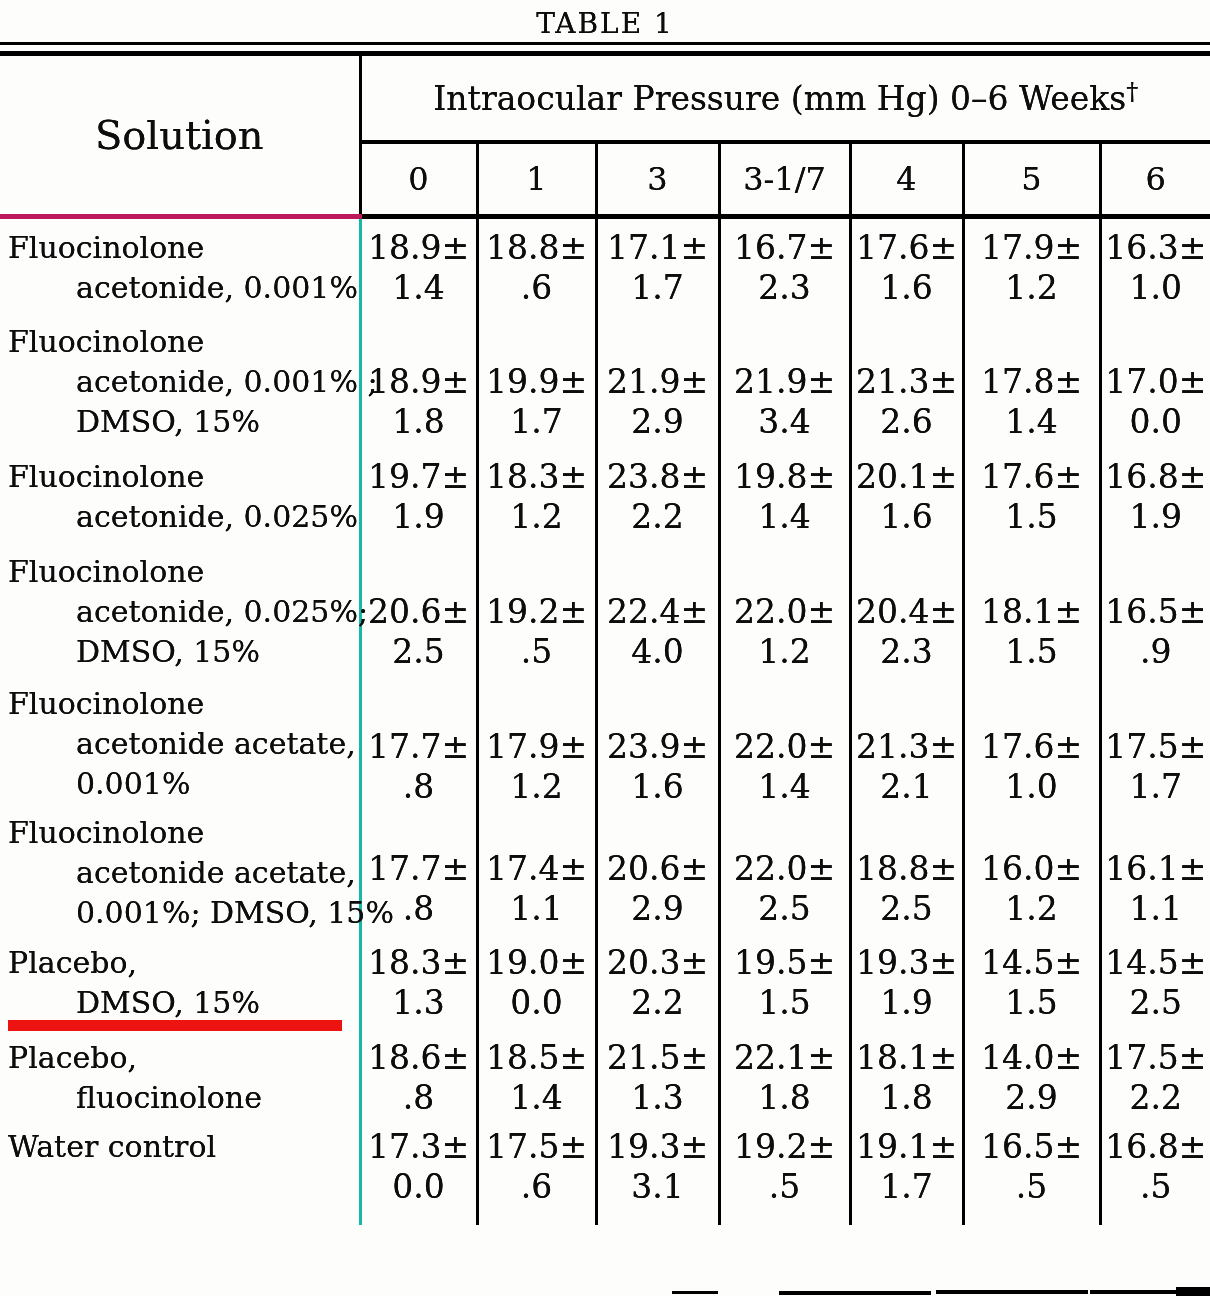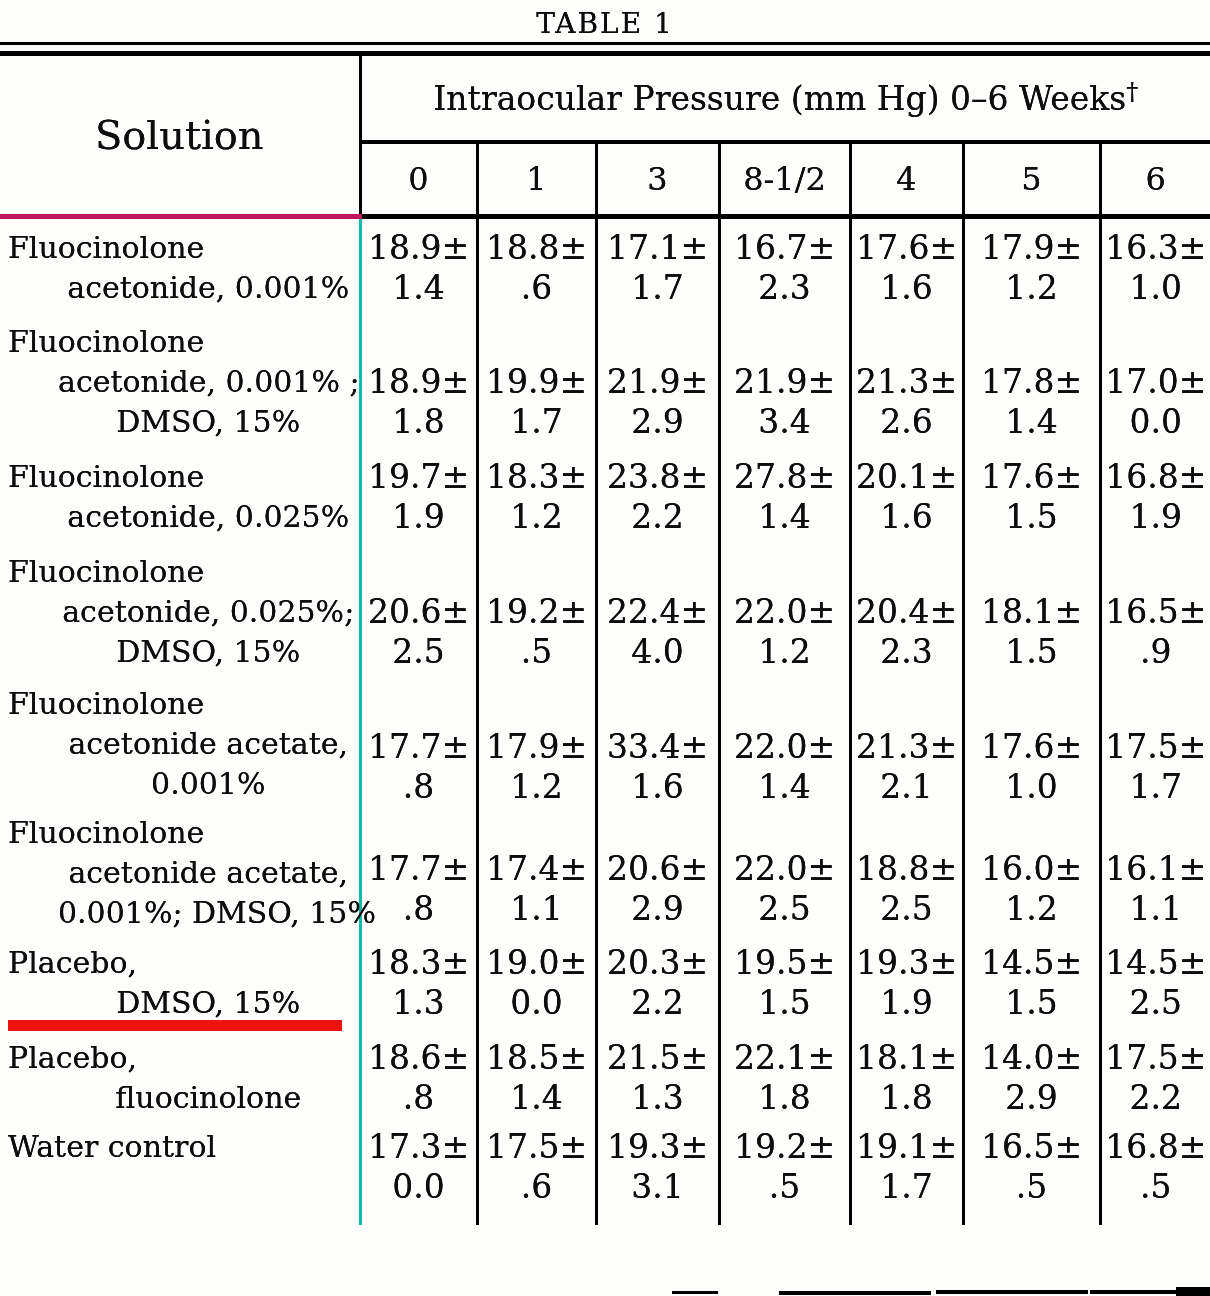--- a/index.html
+++ b/index.html
@@ -46,21 +46,21 @@
   }
   th.week:first-child{border-left:none;}
   td.label{
     position:relative;
     border-right:3px solid #14b8a6;
     font-size:30px;line-height:40px;
     vertical-align:middle;text-align:left;
   }
   td.label.top{vertical-align:top;padding-top:2px;}
   .lline{padding-left:8px;white-space:nowrap;}
-  .lline.indent{padding-left:58px;text-align:center;}
+  .lline.indent{padding-left:76px;}
   td.val{
     border-left:3px solid #000;
     font-size:33px;line-height:40px;text-align:center;
   }
   td.val.middle{vertical-align:middle;}
   td.val.bottom{vertical-align:bottom;padding-bottom:5px;}
   td.val.top{vertical-align:top;padding-top:2px;}
   .red-underline{
     position:absolute;left:8px;bottom:1px;
     width:334px;height:11px;
@@ -97,21 +97,21 @@
     </colgroup>
     <thead>
       <tr>
         <th class="sol" rowspan="2">Solution</th>
         <th class="iph" colspan="7"><span>Intraocular Pressure (mm Hg) 0–6 Weeks</span><sup>†</sup></th>
       </tr>
       <tr id="week-row">
           <th class="week">0</th>
           <th class="week">1</th>
           <th class="week">3</th>
-          <th class="week">8-1/2</th>
+          <th class="week">3-1/7</th>
           <th class="week">4</th>
           <th class="week">5</th>
           <th class="week">6</th>
         </tr>
     </thead>
     <tbody id="tbody">
         <tr style="height: 100px;">
           <td class="label">
             <div class="lline">Fluocinolone</div>
             <div class="lline indent">acetonide, 0.001%</div>
@@ -191,21 +191,21 @@
           </td>
           <td class="val middle">
             <div class="mean">18.3±</div>
             <div class="sd">1.2</div>
           </td>
           <td class="val middle">
             <div class="mean">23.8±</div>
             <div class="sd">2.2</div>
           </td>
           <td class="val middle">
-            <div class="mean">27.8±</div>
+            <div class="mean">19.8±</div>
             <div class="sd">1.4</div>
           </td>
           <td class="val middle">
             <div class="mean">20.1±</div>
             <div class="sd">1.6</div>
           </td>
           <td class="val middle">
             <div class="mean">17.6±</div>
             <div class="sd">1.5</div>
           </td>
@@ -257,21 +257,21 @@
           </td>
           <td class="val bottom">
             <div class="mean">17.7±</div>
             <div class="sd">.8</div>
           </td>
           <td class="val bottom">
             <div class="mean">17.9±</div>
             <div class="sd">1.2</div>
           </td>
           <td class="val bottom">
-            <div class="mean">33.4±</div>
+            <div class="mean">23.9±</div>
             <div class="sd">1.6</div>
           </td>
           <td class="val bottom">
             <div class="mean">22.0±</div>
             <div class="sd">1.4</div>
           </td>
           <td class="val bottom">
             <div class="mean">21.3±</div>
             <div class="sd">2.1</div>
           </td>

